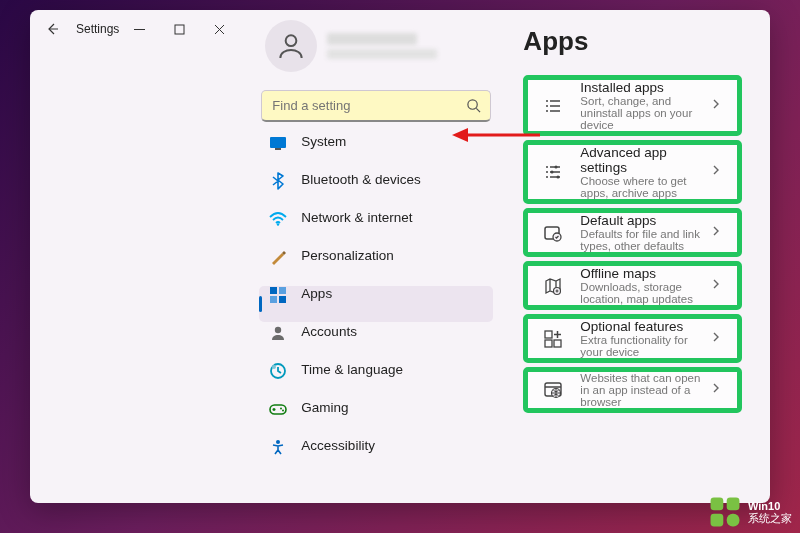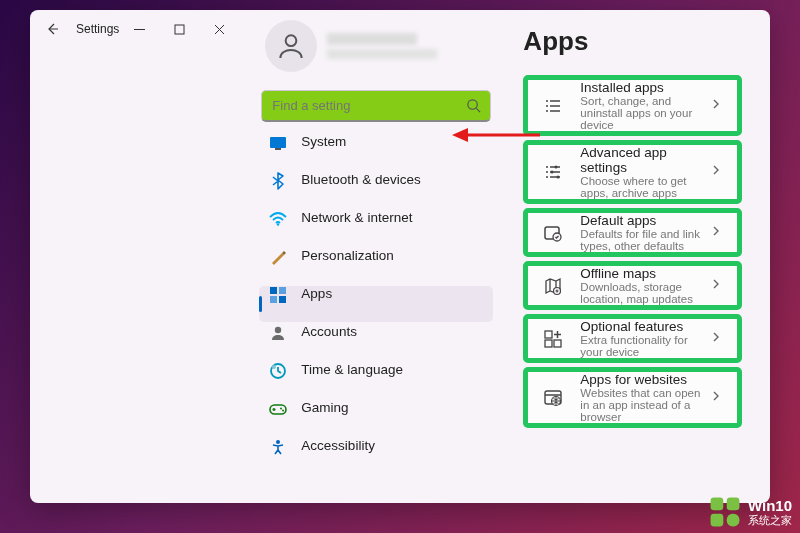--- a/index.html
+++ b/index.html
@@ -11,41 +11,41 @@
 .win-controls { margin-left: auto; display: flex; }
 .win-btn { width: 40px; height: 30px; display: flex; align-items: center; justify-content: center; cursor: pointer; color: #333; }
 .body { flex: 1; display: flex; overflow: hidden; }
 .sidebar { width: 258px; padding: 6px 12px; display: flex; flex-direction: column; overflow-y: auto; }
 .profile { display: flex; align-items: center; padding: 4px 6px 14px; }
 .avatar { width: 52px; height: 52px; border-radius: 50%; background: #e8e2ea; display: flex; align-items: center; justify-content: center; color: #555; }
 .profile-info { margin-left: 10px; flex: 1; }
 .profile-name { height: 12px; width: 90px; background: #ddd; border-radius: 2px; filter: blur(2px); margin-bottom: 4px; }
 .profile-email { height: 10px; width: 110px; background: #e2e2e2; border-radius: 2px; filter: blur(2px); }
 .search-wrap { position: relative; margin: 4px 2px 12px; }
-.search-input { width: 100%; height: 32px; padding: 0 34px 0 10px; border: 1px solid #cfc8d2; border-bottom: 2px solid #888; border-radius: 5px; background: #84cc16; font-size: 13px; color: #333; outline: none; }
+.search-input { width: 100%; height: 32px; padding: 0 34px 0 10px; border: 1px solid #cfc8d2; border-bottom: 2px solid #888; border-radius: 5px; background: #fef9c3; font-size: 13px; color: #333; outline: none; }
 .search-icon { position: absolute; right: 10px; top: 8px; color: #555; pointer-events: none; }
 .nav { list-style: none; }
 .nav-item { display: flex; height: 36px; padding: 0 10px; border-radius: 5px; cursor: pointer; position: relative; margin-bottom: 2px; }
 .nav-item.active { background: #ece4ef; }
 .nav-item.active::before { content: ""; position: absolute; left: 0; top: 10px; bottom: 10px; width: 3px; background: #0067c0; border-radius: 2px; }
 .nav-icon { width: 18px; height: 18px; margin-right: 14px; display: flex; align-items: center; justify-content: center; }
 .nav-label { font-size: 13.5px; color: #222; }
 .content { flex: 1; padding: 16px 28px 0 18px; overflow-y: auto; }
 .page-title { font-size: 26px; font-weight: 600; color: #222; margin-bottom: 18px; }
 .card { background: #fdfcfd; border: 5px solid #22c55e; border-radius: 5px; padding: 0 14px; margin-bottom: 4px; display: flex; align-items: center; cursor: pointer; position: relative; }
 .card-icon { width: 22px; height: 22px; margin-right: 16px; color: #444; display: flex; align-items: center; justify-content: center; }
 .card-text { flex: 1; }
 .card-title { font-size: 13.5px; color: #222; }
 .card-sub { font-size: 11.5px; color: #777; margin-top: 0; }
 .chev { color: #666; }
 .arrow-annot { position: absolute; left: 452px; top: 126px; pointer-events: none; z-index: 10; }
 .watermark { position: absolute; right: 8px; bottom: 4px; display: flex; align-items: center; gap: 6px; z-index: 20; }
 .wm-logo { width: 34px; height: 34px; }
 .wm-text { display: flex; flex-direction: column; line-height: 1.1; }
-.wm-line1 { font-size: 15px; font-weight: 700; color: #fff; }
+.wm-line1 { font-size: 11px; font-weight: 700; color: #fff; }
 .wm-line2 { font-size: 11px; color: #fff; }
 </style>
 </head>
 <body>
 
 <div class="window">
   <div class="titlebar">
     <div class="back-btn">
       <svg width="16" height="16" viewBox="0 0 16 16">
           <path d="M10 3 L5 8 L10 13" stroke="currentColor" stroke-width="1.2" fill="none"></path>
@@ -270,21 +270,20 @@
           <div class="card">
     <span class="card-icon">
               <svg width="20" height="20" viewBox="0 0 20 20">
                 <rect x="2" y="3" width="16" height="13" rx="2" stroke="currentColor" stroke-width="1.4" fill="none"></rect>
                 <path d="M2 7h16" stroke="currentColor" stroke-width="1.4"></path>
                 <circle cx="13" cy="13" r="4.5" fill="#f7f3f8" stroke="currentColor" stroke-width="1.2"></circle>
                 <path d="M9 13h9 M13 8.5v9 M10.5 10.5q2.5 2.5 5 0 M10.5 15.5q2.5 -2.5 5 0" stroke="currentColor" stroke-width="1" fill="none"></path>
               </svg>
             </span>
     <div class="card-text">
-      <div class="card-title">Apps for websites</div>
       <div class="card-sub">Websites that can open in an app instead of a browser</div>
     </div>
     <span class="chev"><svg width="14" height="14" viewBox="0 0 14 14">
                 <path d="M5 3l4 4-4 4" stroke="currentColor" stroke-width="1.4" fill="none"></path>
               </svg></span>
           </div>
         </div>
     </div>
   </div>
 </div>

